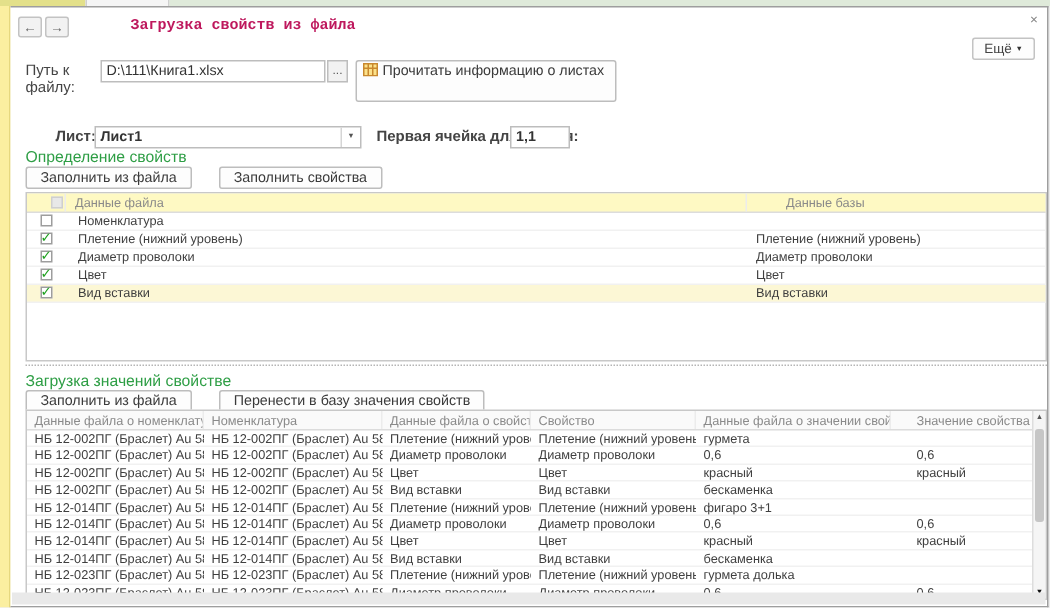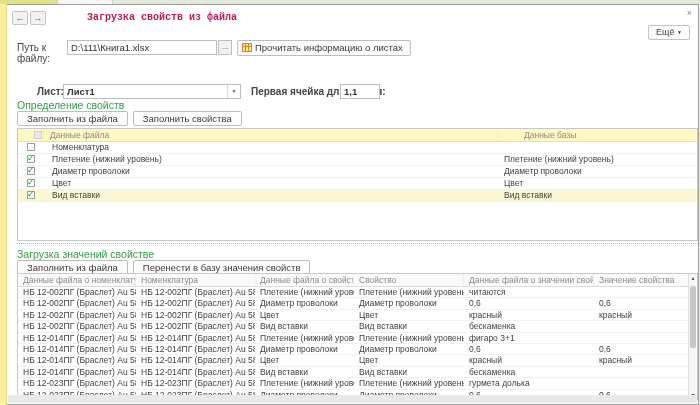--- a/index.html
+++ b/index.html
@@ -25,39 +25,39 @@
   .close-x { position:absolute; right:6px; top:4px; font-size:9px; color:#888; line-height:9px; }
   .more-btn { position:absolute; right:8px; top:20px; height:15px; padding:0 7px; background:#fdfdfd; border:1px solid #c3c3c3; border-radius:2px; font-size:9px; color:#444; line-height:13px; }
   .more-btn .arr { font-size:5px; color:#333; vertical-align:1px; }
 
   
   .field-label { font-size:10px; color:#444; }
   .path-row { position:absolute; left:10px; top:35px; height:15px; }
   .path-label { position:absolute; left:0; top:2px; }
   .path-input { position:absolute; left:50px; top:0; width:150px; height:15px; border:1px solid #bdbdbd; font-size:9.5px; color:#333; padding:0 3px; line-height:13px; background:#fff; }
   .browse-btn { position:absolute; left:201px; top:0; width:14px; height:15px; background:#f2f2f2; border:1px solid #bdbdbd; font-size:8px; color:#555; text-align:center; line-height:12px; }
-  .read-btn { position:absolute; left:220px; top:0; height:16px; padding:0 7px 0 4px; background:#fdfdfd; border:1px solid #bdbdbd; border-radius:2px; font-size:9.5px; color:#3a3a3a; line-height:14px; white-space:nowrap; }
+  .read-btn { position:absolute; left:220px; top:0; height:28px; padding:0 7px 0 4px; background:#fdfdfd; border:1px solid #bdbdbd; border-radius:2px; font-size:9.5px; color:#3a3a3a; line-height:14px; white-space:nowrap; }
   .read-btn svg { vertical-align:-1px; margin-right:3px; }
 
   
   .area-link { position:absolute; left:10px; top:55px; width:600px; font-size:10px; line-height:11px; color:#2e9e45; text-decoration:underline; cursor:pointer; }
 
   
   .sheet-row { position:absolute; left:28px; top:79px; height:15px; width:670px;font-weight:bold; }
   .sheet-label { position:absolute; left:2px; top:2px; }
   .sheet-combo { position:absolute; left:28px; top:0; width:178px; height:15px; border:1px solid #bdbdbd; background:#fff; font-size:9.5px; color:#333; padding:0 16px 0 3px; line-height:13px; }
   .combo-arrow { position:absolute; right:0; top:0; width:13px; height:13px; border-left:1px solid #d5d5d5; text-align:center; font-size:5px; color:#555; line-height:13px; }
   .cell-label { position:absolute; left:216px; top:2px; }
   .cell-input { position:absolute; left:305px; top:0; width:40px; height:15px; border:1px solid #bdbdbd; font-size:9.5px; color:#333; padding:0 3px; line-height:13px; background:#fff; }
 
   .section-title { position:absolute; left:10px; font-size:10.5px; color:#2e9e45; }
   .sec1-title { top:94px; }
   .sec2-title { top:243px; }
 
-  .btn-row { position:absolute; left:10px; display:flex; gap:5px; }
+  .btn-row { position:absolute; left:10px; display:flex; gap:18px; }
   .btn-row1 { top:106px; }
   .btn-row2 { top:255px; }
   .std-btn { height:15px; padding:0 9px; background:#fdfdfd; border:1px solid #bdbdbd; border-radius:2px; font-size:9.5px; color:#3a3a3a; line-height:13px; white-space:nowrap; }
 
   
   .prop-table { position:absolute; left:10px; top:123px; width:681px; height:113px; border:1px solid #c8c8c8; background:#fff; }
   .t-head { display:flex; height:13px; background:#fef9c3; border-bottom:1px solid #dcdcdc; }
   .t-head .hc { font-size:8.5px; color:#8a8a8a; line-height:12px; padding-left:6px; border-right:1px solid #ececec; overflow:hidden; white-space:nowrap; }
   .p-row { display:flex; height:12px; border-bottom:1px solid #f1f1f1; background:#fff; }
   .p-row.selected { background:#fcf7d5; }
@@ -71,21 +71,21 @@
 
   
   .splitter { position:absolute; left:10px; top:238px; width:681px; border-top:1px dotted #b5b5b5; }
 
   
   .val-table { position:absolute; left:10px; top:268px; width:681px; height:127px; border:1px solid #c8c8c8; background:#fff; overflow:hidden; }
   .val-head { display:flex; height:13px; background:#fafafa; border-bottom:1px solid #dcdcdc; width:672px; }
   .val-head .hc { font-size:8.5px; color:#8a8a8a; line-height:12px; padding-left:5px; border-right:1px solid #ececec; overflow:hidden; white-space:nowrap; }
   .v-row { display:flex; height:11.4px; border-bottom:1px solid #f1f1f1; width:672px; }
   .v-row .cell { font-size:8.5px; color:#3f3f3f; line-height:10.5px; padding-left:5px; white-space:nowrap; overflow:hidden; }
-  .vc1 { width:118px; } .vc2 { width:119px; } .vc3 { width:99px; } .vc4 { width:110px; } .vc5 { width:130px; } .vc6 { flex:1; }
+  .vc1 { width:118px; } .vc2 { width:119px; } .vc3 { width:99px; } .vc4 { width:110px; } .vc5 { width:130px; } .vc6 { flex:1;margin-left:12px; }
 
   .v-scroll { position:absolute; right:0; top:0; bottom:0; width:9px; background:#f5f5f5; border-left:1px solid #ddd; }
   .v-scroll .arrow-up, .v-scroll .arrow-down { position:absolute; left:0; width:8px; text-align:center; font-size:5px; color:#555; }
   .v-scroll .arrow-up { top:1px; }
   .v-scroll .arrow-down { bottom:1px; color:#111; }
   .v-scroll .thumb { position:absolute; left:1px; top:12px; width:6px; height:62px; background:#c6c6c6; border-radius:2px; }
 
   .bottom-strip { position:absolute; left:1px; right:1px; bottom:1px; height:8px; background:#e9e9e9; }
 </style>
 </head>
@@ -189,21 +189,21 @@
         <div class="hc vc4">Свойство</div>
         <div class="hc vc5">Данные файла о значении свойства</div>
         <div class="hc vc6" style="border-right:none;">Значение свойства</div>
       </div>
       <div>
           <div class="v-row">
             <div class="cell vc1">НБ 12-002ПГ (Браслет) Au 585</div>
             <div class="cell vc2">НБ 12-002ПГ (Браслет) Au 585</div>
             <div class="cell vc3">Плетение (нижний уровень)</div>
             <div class="cell vc4">Плетение (нижний уровень)</div>
-            <div class="cell vc5">читаются</div>
+            <div class="cell vc5">гурмета</div>
             <div class="cell vc6"></div>
           </div>
           <div class="v-row">
             <div class="cell vc1">НБ 12-002ПГ (Браслет) Au 585</div>
             <div class="cell vc2">НБ 12-002ПГ (Браслет) Au 585</div>
             <div class="cell vc3">Диаметр проволоки</div>
             <div class="cell vc4">Диаметр проволоки</div>
             <div class="cell vc5">0,6</div>
             <div class="cell vc6">0,6</div>
           </div>

